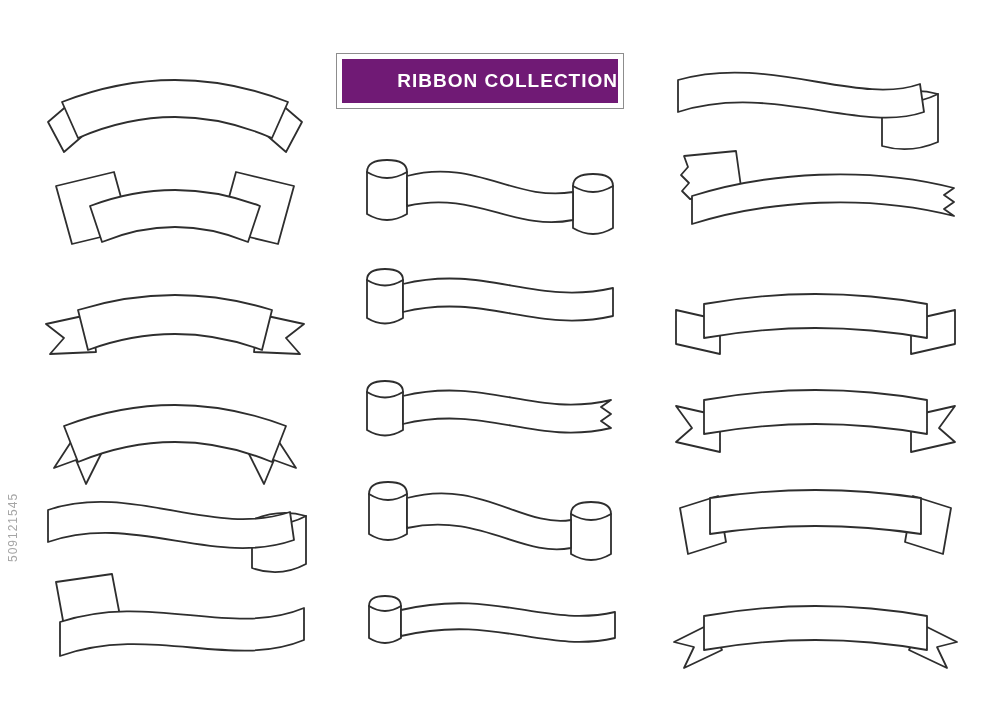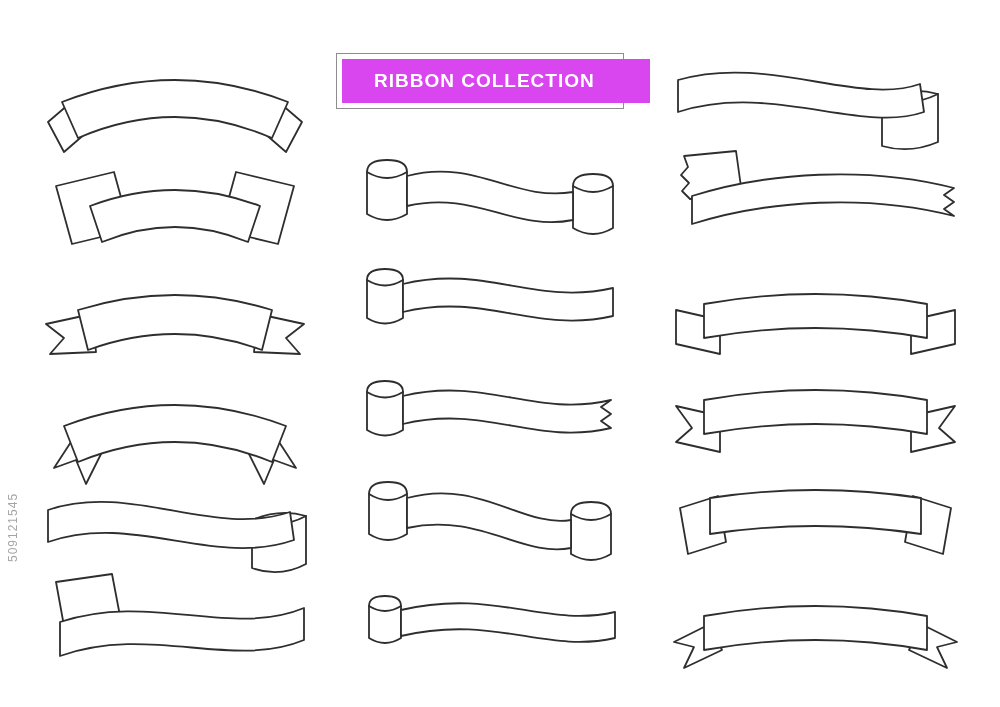--- a/index.html
+++ b/index.html
@@ -18,22 +18,22 @@
   #title-box{
     position:absolute;
     left:336px;top:53px;width:288px;height:56px;
     background:#ffffff;
     border:1.5px solid #8d8d8d;
     box-sizing:border-box;
     padding:5px;
   }
   #title-inner{
     width:100%;height:100%;
-    background:#d946ef;
-    display:flex;align-items:center;justify-content:flex-start;padding-left:32px;
+    background:#701a75;
+    display:flex;align-items:center;justify-content:flex-end;
   }
   #title-text{
     color:#ffffff;
     font-weight:bold;
     font-size:19px;
     letter-spacing:1px;
     white-space:nowrap;
   }
   #watermark{
     position:absolute;

